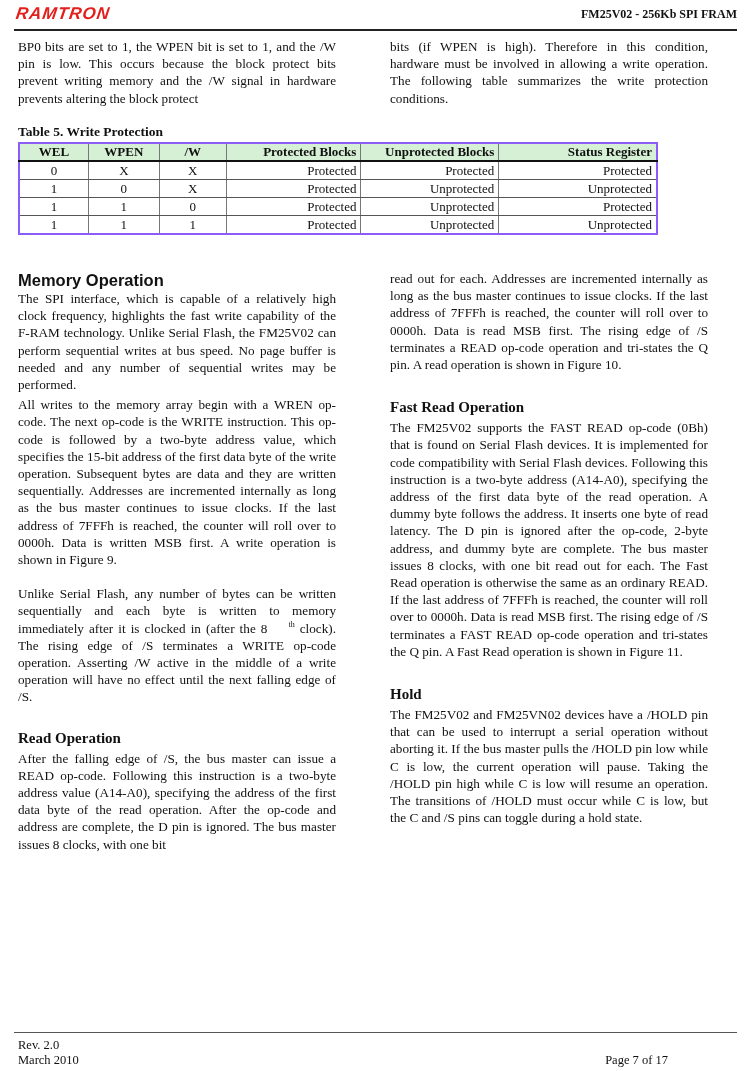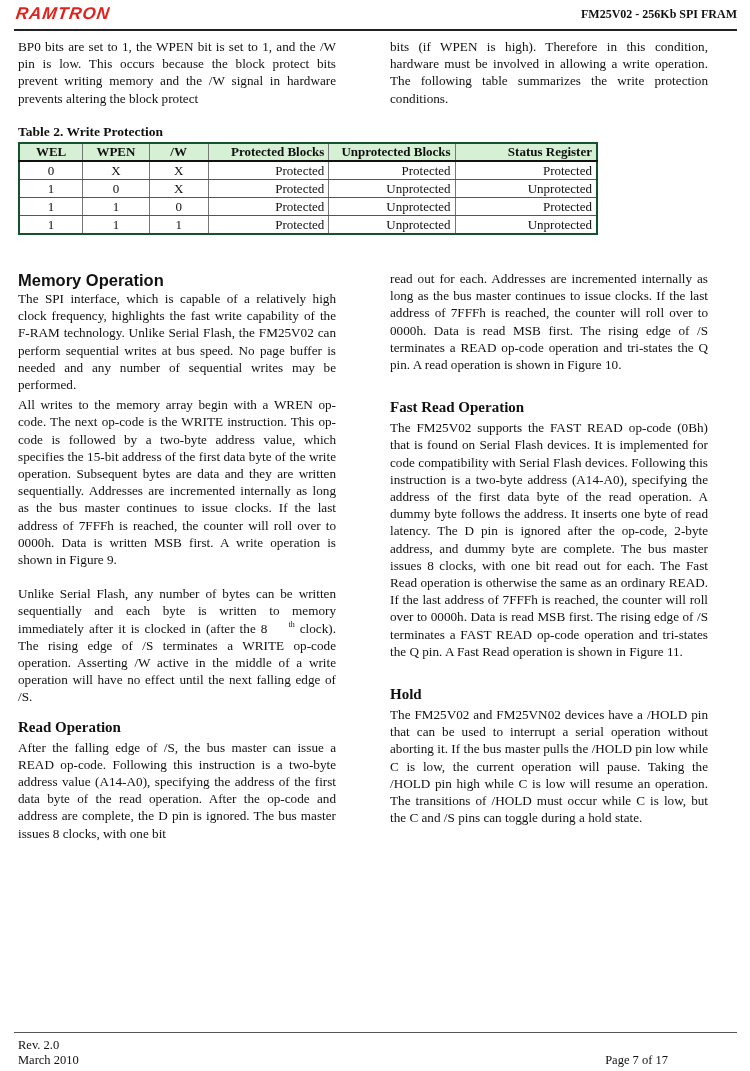--- a/index.html
+++ b/index.html
@@ -23,22 +23,22 @@
   .col { position: absolute; width: 318px; font-size: 13.2px; line-height: 17.2px; text-align: justify; }
   .col p { margin: 0; }
   .left { left: 18px; }
   .right { left: 390px; }
 
   h2.sec { margin: 0; font-family: "Liberation Sans", sans-serif; font-size: 16.5px; font-weight: bold; line-height: 20px; }
   h3.sub { margin: 0; font-size: 15px; font-weight: bold; line-height: 18px; }
 
   .table-caption { position: absolute; left: 18px; top: 124px; font-weight: bold; font-size: 13.5px; }
   table.wp {
-    position: absolute; left: 18px; top: 142px; width: 580px;
-    border-collapse: collapse; border: 2px solid #14532d; font-size: 13px;
+    position: absolute; left: 18px; top: 142px; width: 640px;
+    border-collapse: collapse; border: 2px solid #8b5cf6; font-size: 13px;
   }
   table.wp th {
     background: #d6f0d6; font-weight: bold; height: 16px; padding: 0 4px;
     border-bottom: 2px solid #111; border-right: 1px solid #777; line-height: 16px;
   }
   table.wp td {
     height: 17px; padding: 0 4px; border-bottom: 1px solid #555; border-right: 1px solid #777;
     line-height: 17px;
   }
   table.wp td.c, table.wp th.c { text-align: center; }
@@ -58,21 +58,21 @@
   <div class="header-rule"></div>
 </div>
 
 <div class="col left" style="top:38px;">
   <p>BP0 bits are set to 1, the WPEN bit is set to 1, and the /W pin is low.  This occurs because the block protect bits prevent writing memory and the /W signal in hardware prevents altering the block protect</p>
 </div>
 <div class="col right" style="top:38px;">
   <p>bits (if WPEN is high). Therefore in this condition, hardware must be involved in allowing a write operation. The following table summarizes the write protection conditions.</p>
 </div>
 
-<div class="table-caption">Table 2. Write Protection</div>
+<div class="table-caption">Table 5. Write Protection</div>
 <table class="wp">
   <colgroup>
     <col style="width:75px">
       <col style="width:75px">
       <col style="width:75px">
     <col style="width:148px">
       <col style="width:149px">
       <col style="width:174px">
   </colgroup>
   <thead>
@@ -121,21 +121,21 @@
   </tbody>
 </table>
 
 <div class="col left" style="top:270px;">
   <h2 class="sec">Memory Operation</h2>
   <p style="margin-top:0;">The SPI interface, which is capable of a relatively high clock frequency, highlights the fast write capability of the F-RAM technology. Unlike Serial Flash, the FM25V02 can perform sequential writes at bus speed. No page buffer is needed and any number of sequential writes may be performed.</p>
 
   <p style="margin-top:3px;">All writes to the memory array begin with a WREN op-code. The next op-code is the WRITE instruction. This op-code is followed by a two-byte address value, which specifies the 15-bit address of the first data byte of the write operation. Subsequent bytes are data and they are written sequentially. Addresses are incremented internally as long as the bus master continues to issue clocks. If the last address of 7FFFh is reached, the counter will roll over to 0000h. Data is written MSB first. A write operation is shown in Figure 9.</p>
   <p style="margin-top:17px;"><span>Unlike Serial Flash, any number of bytes can be written sequentially and each byte is written to memory immediately after it is clocked in (after the 8</span><sup>th</sup><span> clock). The rising edge of /S terminates a WRITE op-code operation. Asserting /W active in the middle of a write operation will have no effect until the next falling edge of /S.</span></p>
 
-  <h3 class="sub" style="margin-top:12px;">Read Operation</h3>
+  <h3 class="sub" style="margin-top:23px;">Read Operation</h3>
   <p style="margin-top:3px;">After the falling edge of /S, the bus master can issue a READ op-code. Following this instruction is a two-byte address value (A14-A0), specifying the address of the first data byte of the read operation. After the op-code and address are complete, the D pin is ignored. The bus master issues 8 clocks, with one bit</p>
 </div>
 
 <div class="col right" style="top:270px;">
   <p>read out for each. Addresses are incremented internally as long as the bus master continues to issue clocks. If the last address of 7FFFh is reached, the counter will roll over to 0000h. Data is read MSB first. The rising edge of /S terminates a READ op-code operation and tri-states the Q pin.  A read operation is shown in Figure 10.</p>
 
   <h3 class="sub" style="margin-top:25px;">Fast Read Operation</h3>
   <p style="margin-top:3px;">The FM25V02 supports the FAST READ op-code (0Bh) that is found on Serial Flash devices. It is implemented for code compatibility with Serial Flash devices. Following this instruction is a two-byte address (A14-A0), specifying the address of the first data byte of the read operation. A dummy byte follows the address. It inserts one byte of read latency. The D pin is ignored after the op-code, 2-byte address, and dummy byte are complete. The bus master issues 8 clocks, with one bit read out for each. The Fast Read operation is otherwise the same as an ordinary READ. If the last address of 7FFFh is reached, the counter will roll over to 0000h. Data is read MSB first. The rising edge of /S terminates a FAST READ op-code operation and tri-states the Q pin. A Fast Read operation is shown in Figure 11.</p>
 
   <h3 class="sub" style="margin-top:25px;">Hold</h3>

